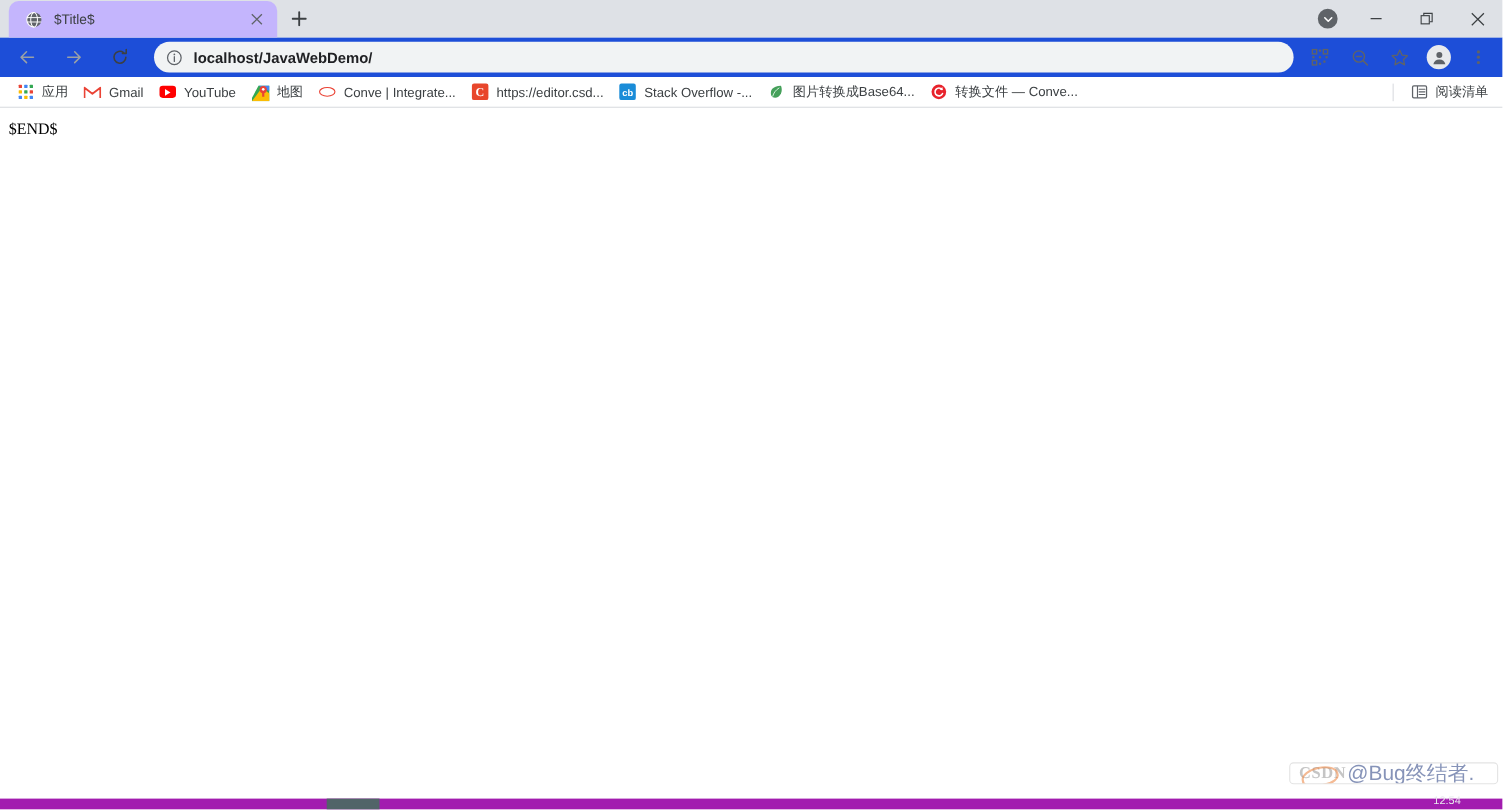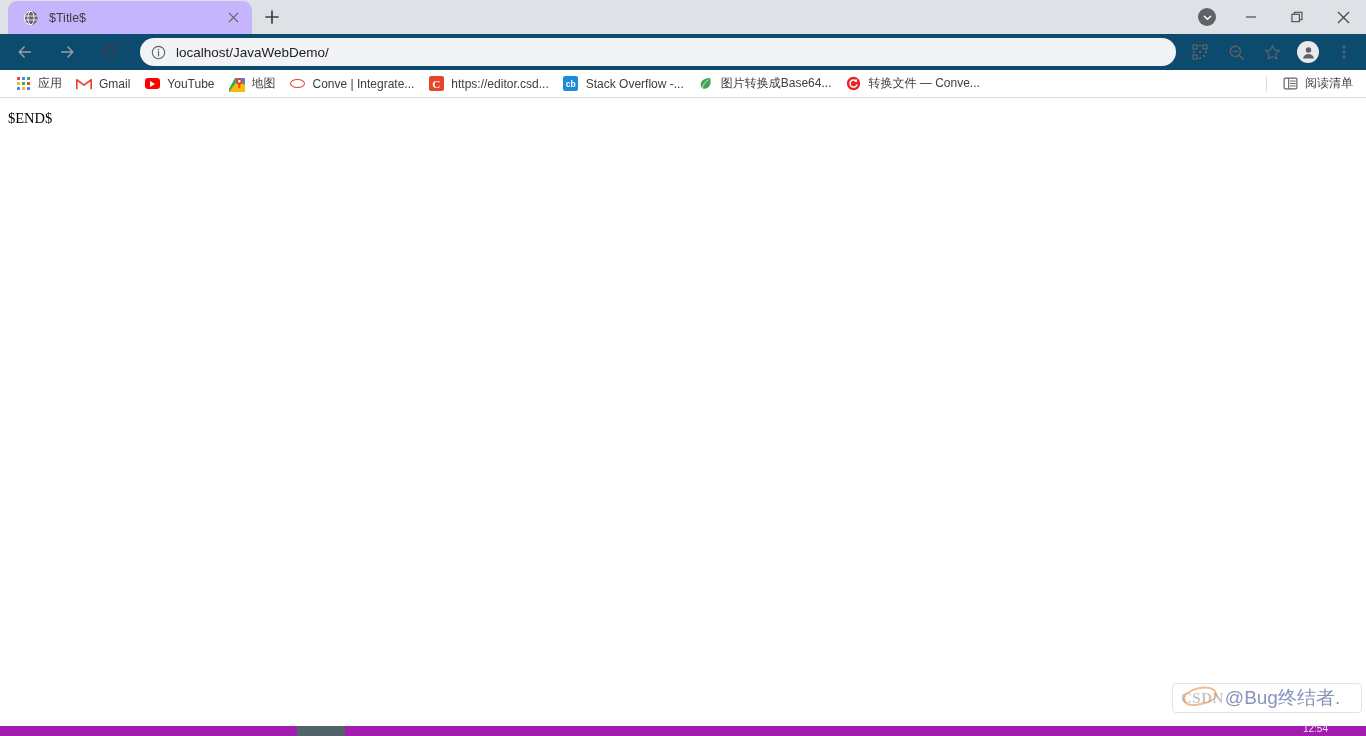--- a/index.html
+++ b/index.html
@@ -66,23 +66,24 @@
   }
   .dl-circle {
     width: 18px; height: 18px; border-radius: 50%;
     background: #5f6368;
     display: flex; align-items: center; justify-content: center;
   }
 
   
   .toolbar {
     height: 36px;
-    background: #0c4a6e;
+    background: #1d4ed8;
     display: flex; align-items: center;
     padding: 0 4px;
+    font-weight: bold;
   }
   .tb-btn {
     width: 28px; height: 28px; margin: 0 4px;
     display: flex; align-items: center; justify-content: center;
     border-radius: 50%;
   }
   .tb-btn.nav { margin: 0 7px; }
   .omnibox {
     flex: 1 1 auto;
     height: 28px;
@@ -183,21 +184,21 @@
     font-family: "Liberation Serif", serif;
     font-size: 14.5px;
     color: #000000;
     padding: 10px 0 0 8px;
   }
 
   
   .watermark {
     position: absolute;
     right: 4px; bottom: 13px;
-    width: 190px; height: 30px;
+    width: 190px; height: 20px;
     border: 1px solid #e3e3e3;
     border-radius: 4px;
     background: rgba(255,255,255,0.55);
     display: flex; align-items: center;
     padding-left: 8px;
     overflow: hidden;
   }
   .wm-logo {
     font-family: "Liberation Serif", serif;
     font-size: 15px; font-weight: bold;

